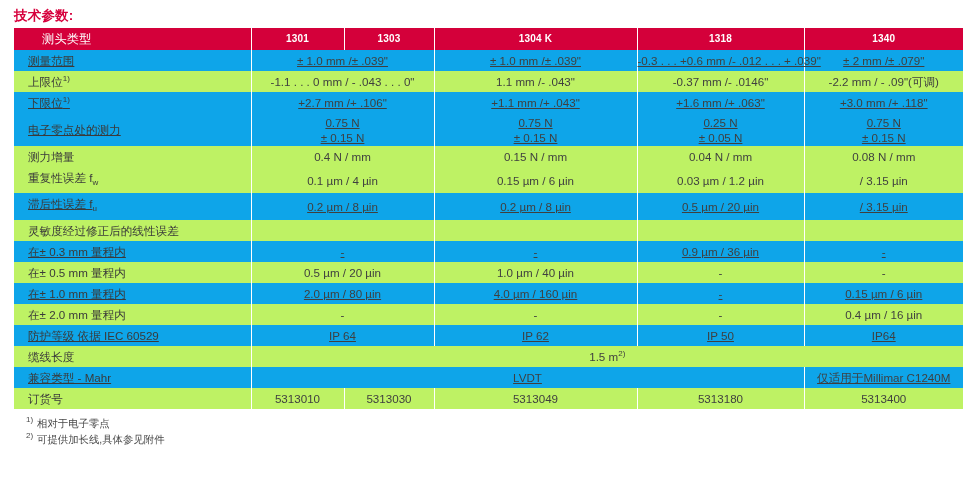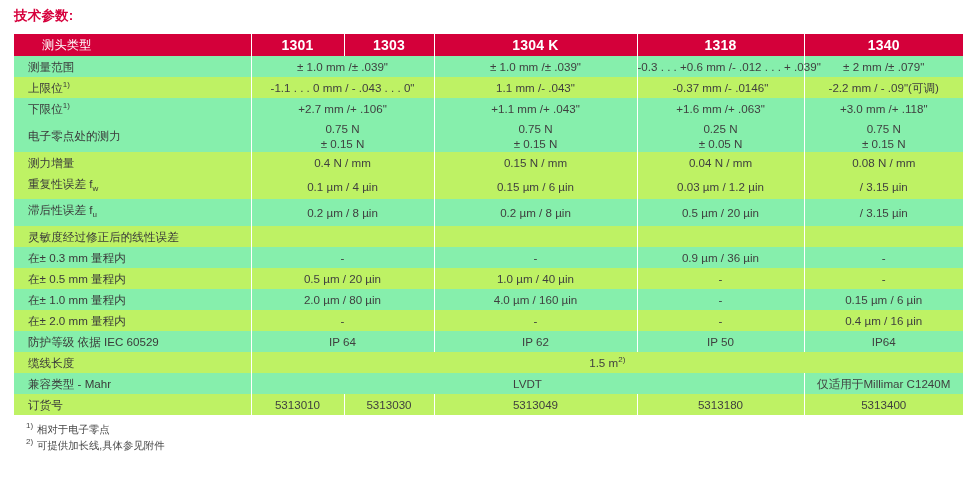--- a/index.html
+++ b/index.html
@@ -19,21 +19,21 @@
     width: 977px;
     height: 500px;
     box-sizing: border-box;
     padding: 0 14px;
   }
   .doc-title {
     color: #d6003c;
     font-weight: bold;
     font-size: 13.5px;
     letter-spacing: .2px;
-    padding: 7px 0 9px 0;
+    padding: 7px 0 3px 0;
     margin: 0;
   }
   table.spec {
     border-collapse: collapse;
     width: 949px;
     table-layout: fixed;
     font-size: 11.6px;
   }
   table.spec col.c-label { width: 237px; }
   table.spec col.c-1301  { width: 93px; }
@@ -43,21 +43,21 @@
   table.spec col.c-1340  { width: 159px; }
 
   table.spec th, table.spec td {
     padding: 0;
     margin: 0;
   }
   thead tr.head-row th {
     background: #d4003a;
     color: #ffffff;
     font-weight: bold;
-    font-size: 14px;
+    font-size: 10px;
     height: 22px;
     line-height: 22px;
     border-right: 1px solid #ffffff;
     vertical-align: middle;
     letter-spacing: .2px;
   }
   thead tr.head-row th.label-head {
     text-align: left;
     padding-left: 28px;
     font-weight: normal;
@@ -74,21 +74,21 @@
     font-size: 11.6px;
     color: #3f3f3f;
     white-space: nowrap;
   }
   tbody td:last-child { border-right: none; }
   tbody td.label {
     text-align: left;
     padding-left: 14px;
     color: #3a3a3a;
   }
-  tbody tr.odd  td { background: #86efac; }
+  tbody tr.odd  td { background: #0ea5e9; text-decoration: underline; }
   tbody tr.even td { background: #bef264; }
   tbody tr.tall td { height: 33px; line-height: 15px; }
   tbody tr.tall td.label { line-height: 33px; }
   .two-line { display: block; line-height: 15px; }
   sup {
     font-size: 8px;
     vertical-align: super;
     line-height: 0;
   }
   .footnotes {

